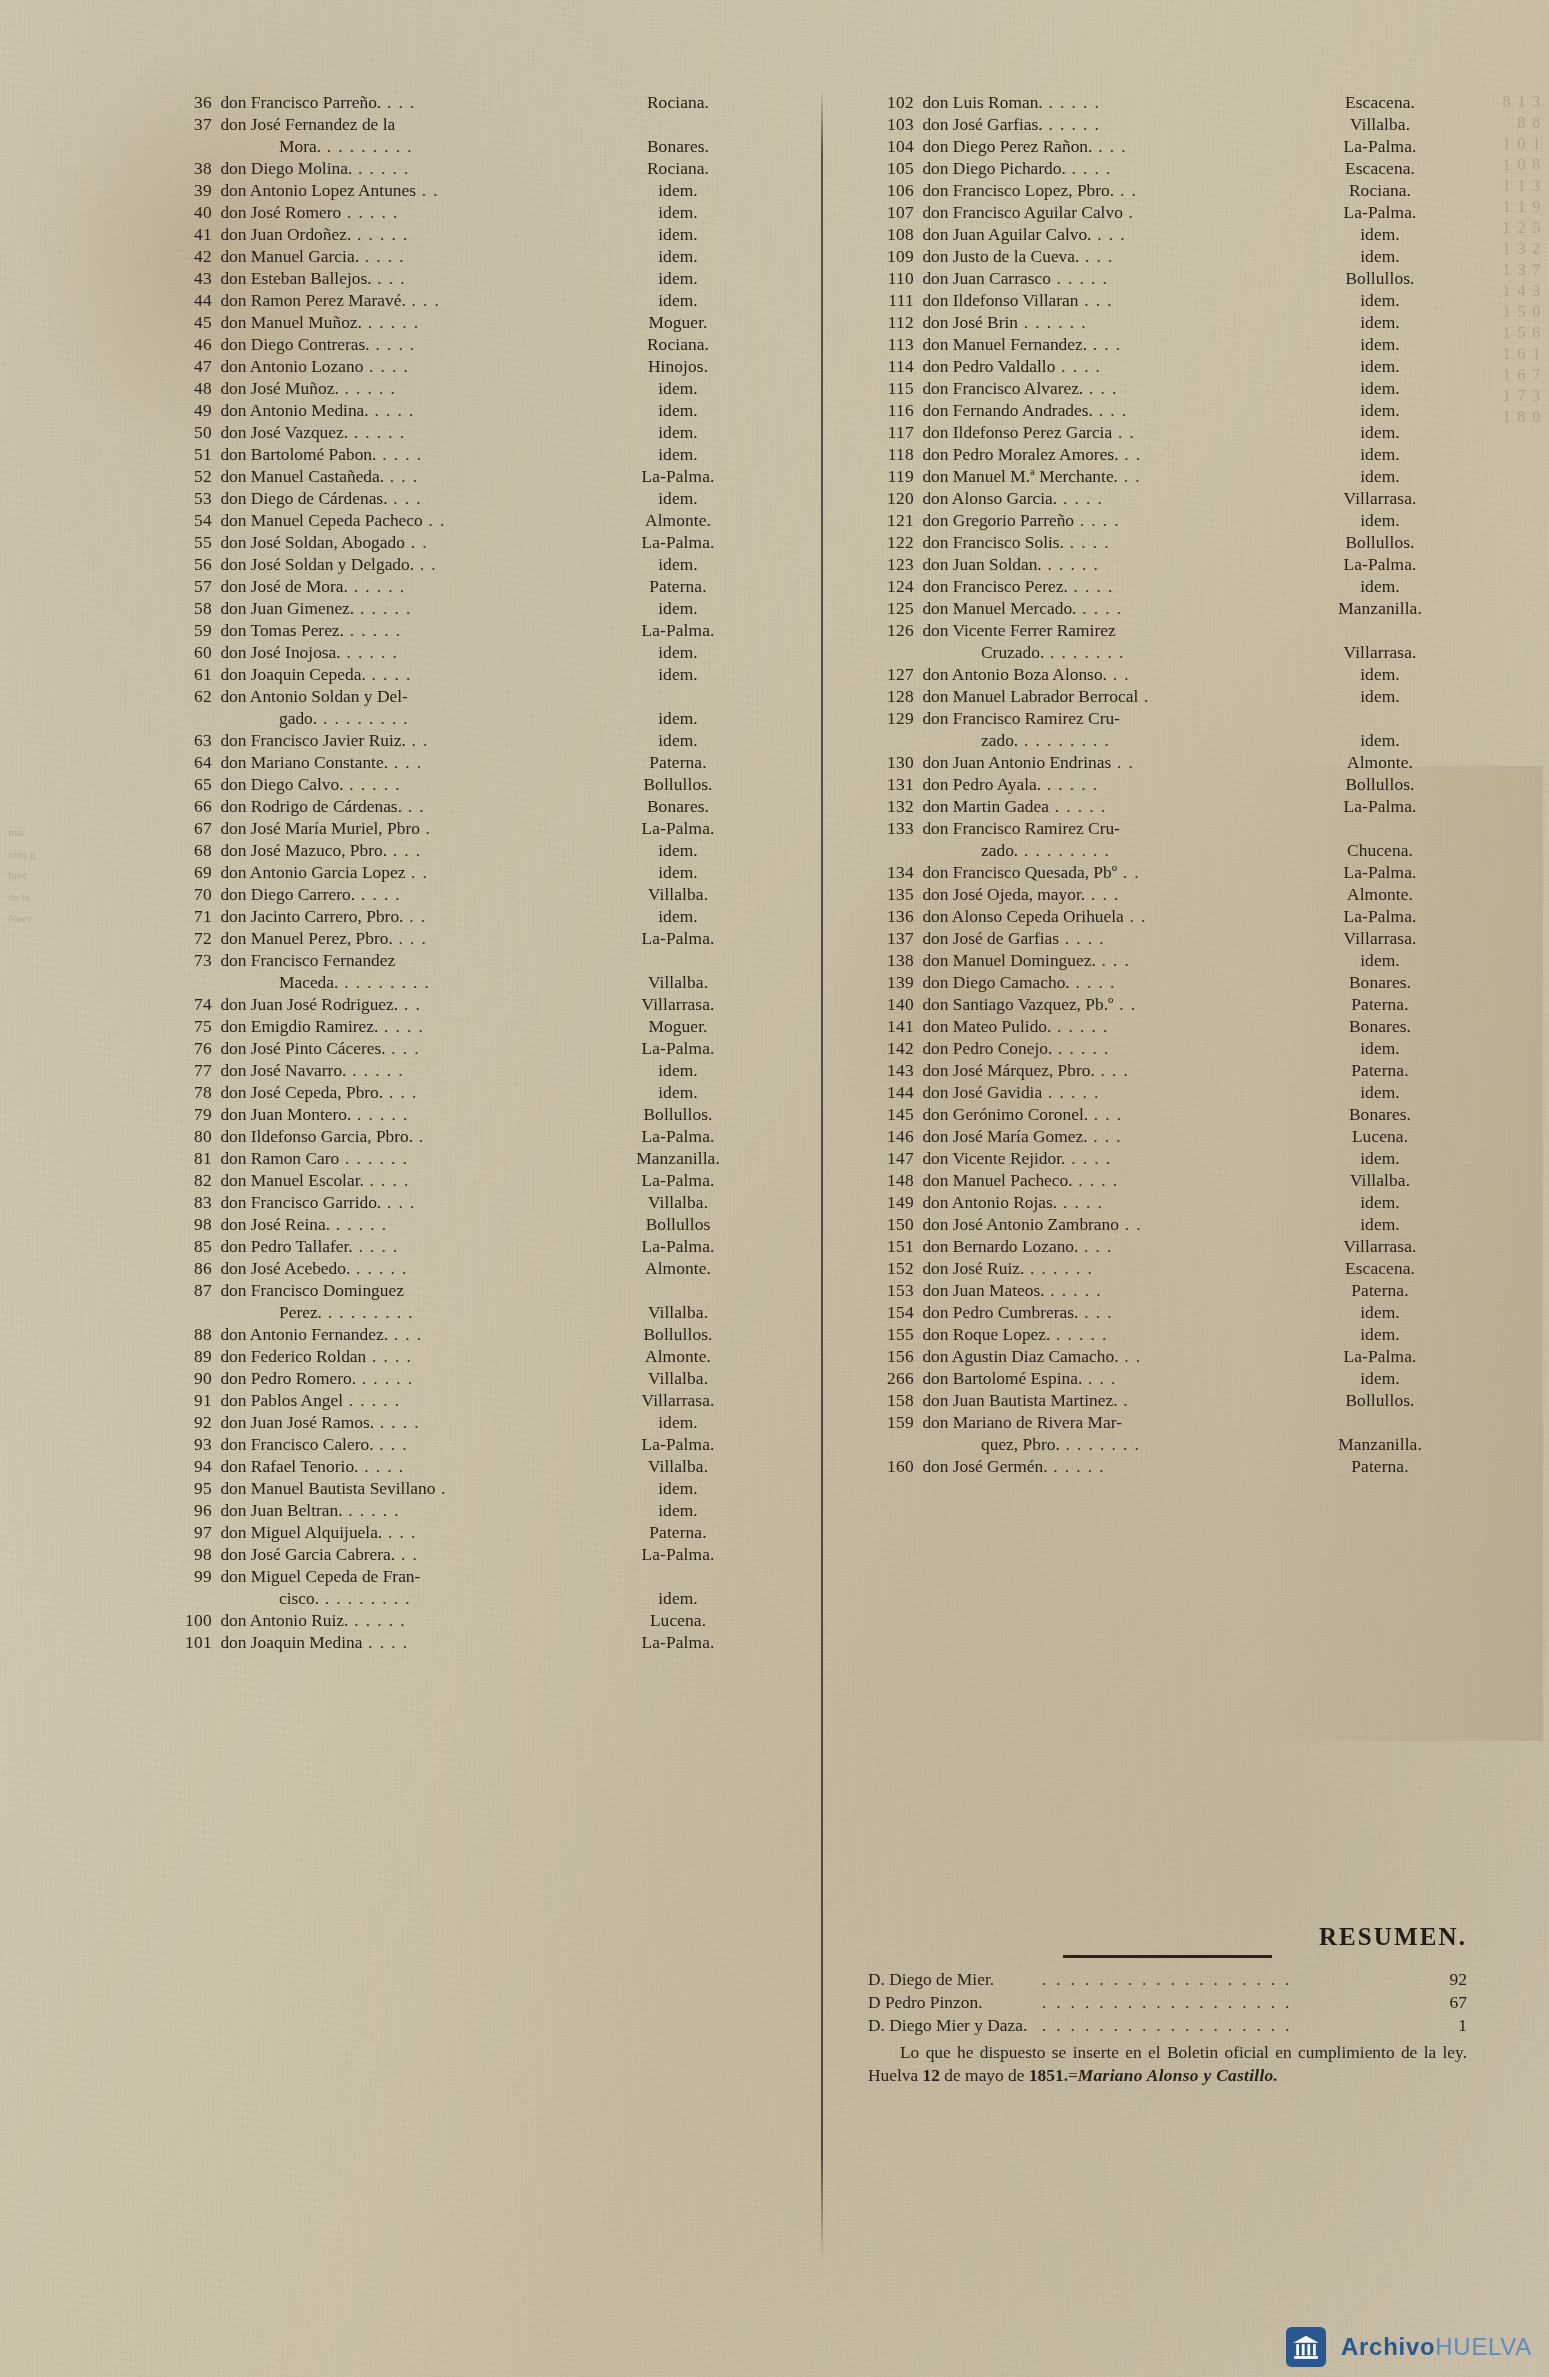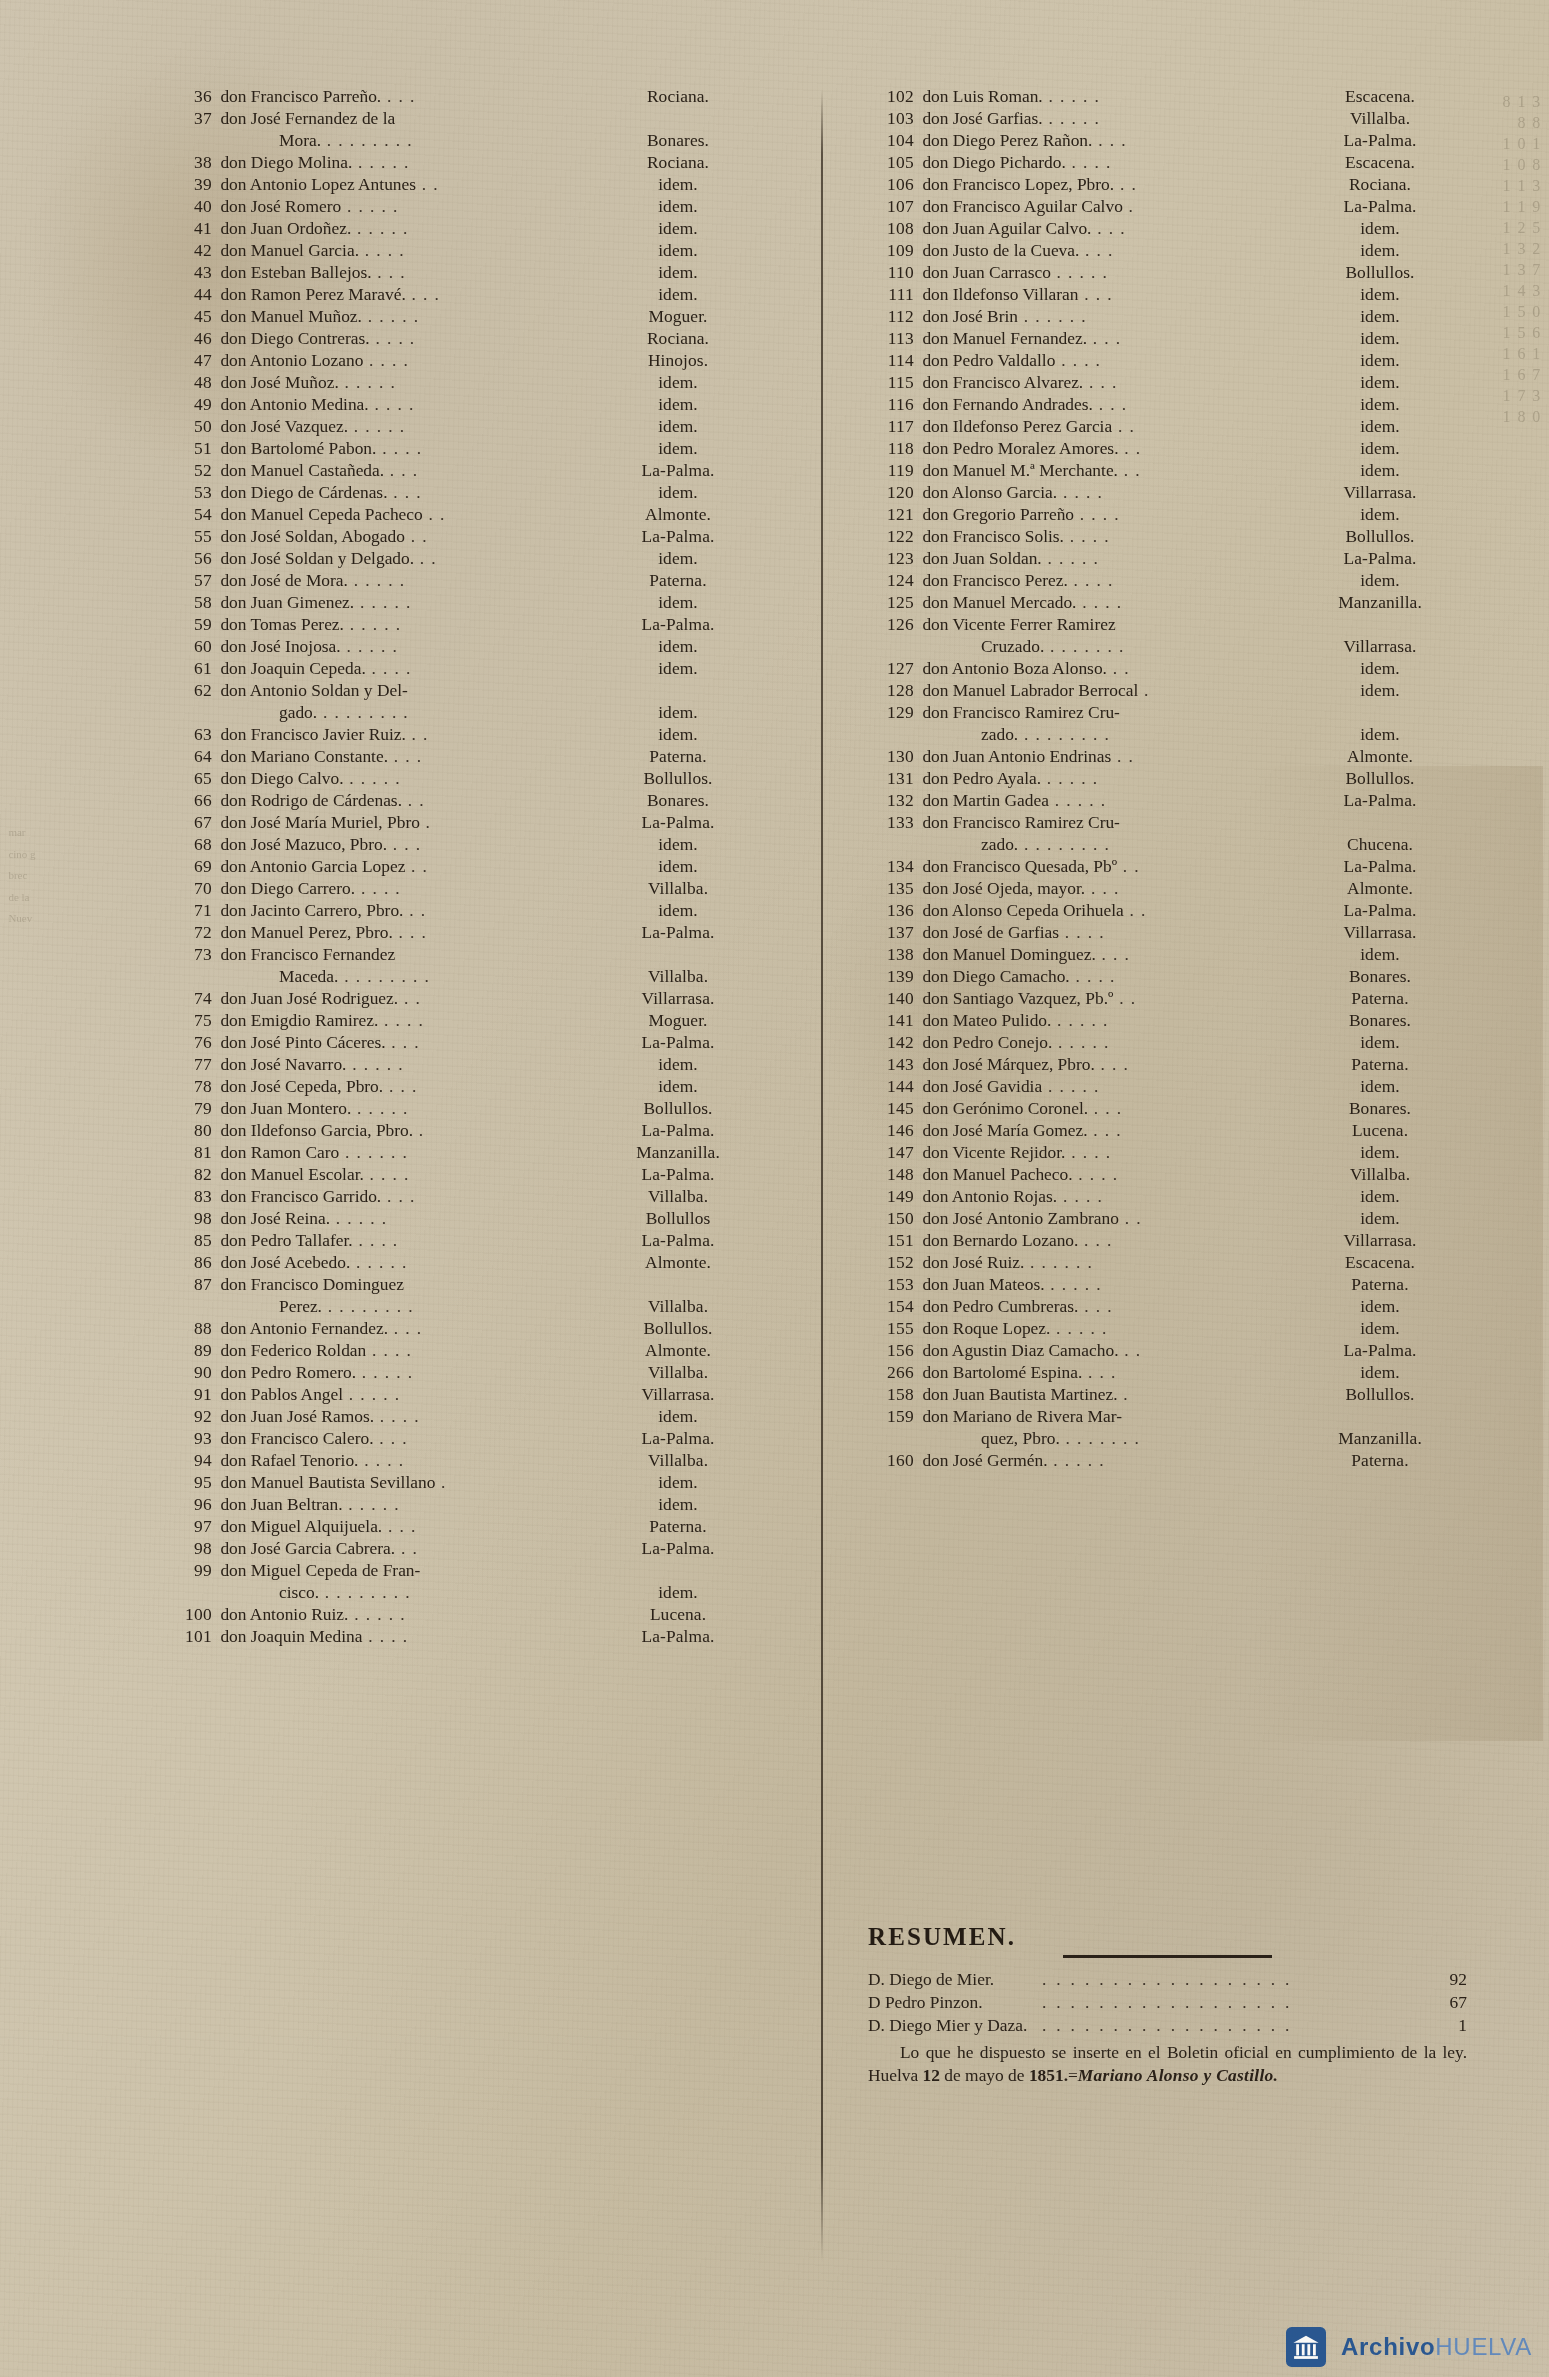--- a/index.html
+++ b/index.html
@@ -43,21 +43,21 @@
     font-family:"Liberation Serif", serif;
     font-size:11px;color:rgba(70,58,40,0.20);
     line-height:21.6px;text-align:left;overflow:hidden;pointer-events:none;
   }
 
   .colrule{
     position:absolute;left:821px;top:89px;width:2.1px;height:2173px;
     background:linear-gradient(180deg, rgba(52,42,30,0.0) 0%, rgba(52,42,30,0.75) 3%, rgba(52,42,30,0.8) 95%, rgba(52,42,30,0.0) 100%);
   }
 
-  .col{position:absolute;top:85px;}
+  .col{position:absolute;top:91px;}
   .colA{left:166px;width:599px;}
   .colB{left:868px;width:599px;}
 
   .row{
     display:flex;align-items:baseline;
     font-size:17.4px;line-height:22px;
     color:#2a2118;
     white-space:nowrap;
   }
   .num{
@@ -74,21 +74,21 @@
     flex:0 0 174px;text-align:center;
     letter-spacing:0.1px;
   }
   .cont .num{visibility:hidden;}
   .cont .nm{padding-left:67px;}
 
   .resumen-wrap{
     position:absolute;left:868px;top:1923px;width:599px;
   }
   .resumen-title{
-    text-align:left;font-size:25px;letter-spacing:2.1px;color:#241c14;
+    text-align:right;font-size:25px;letter-spacing:2.1px;color:#241c14;
     font-weight:bold;font-family:"Liberation Serif", serif;
   }
   .resumen-rule{
     width:209px;height:2.8px;background:#2a2118;margin:4.2px auto 9.8px auto;
   }
   .rrow{
     display:flex;align-items:baseline;font-size:17.4px;line-height:23px;color:#2a2118;
   }
   .rname{flex:0 0 174px;}
   .rdots{flex:1 1 auto;color:#3a3026;letter-spacing:2.8px;overflow:hidden;}

